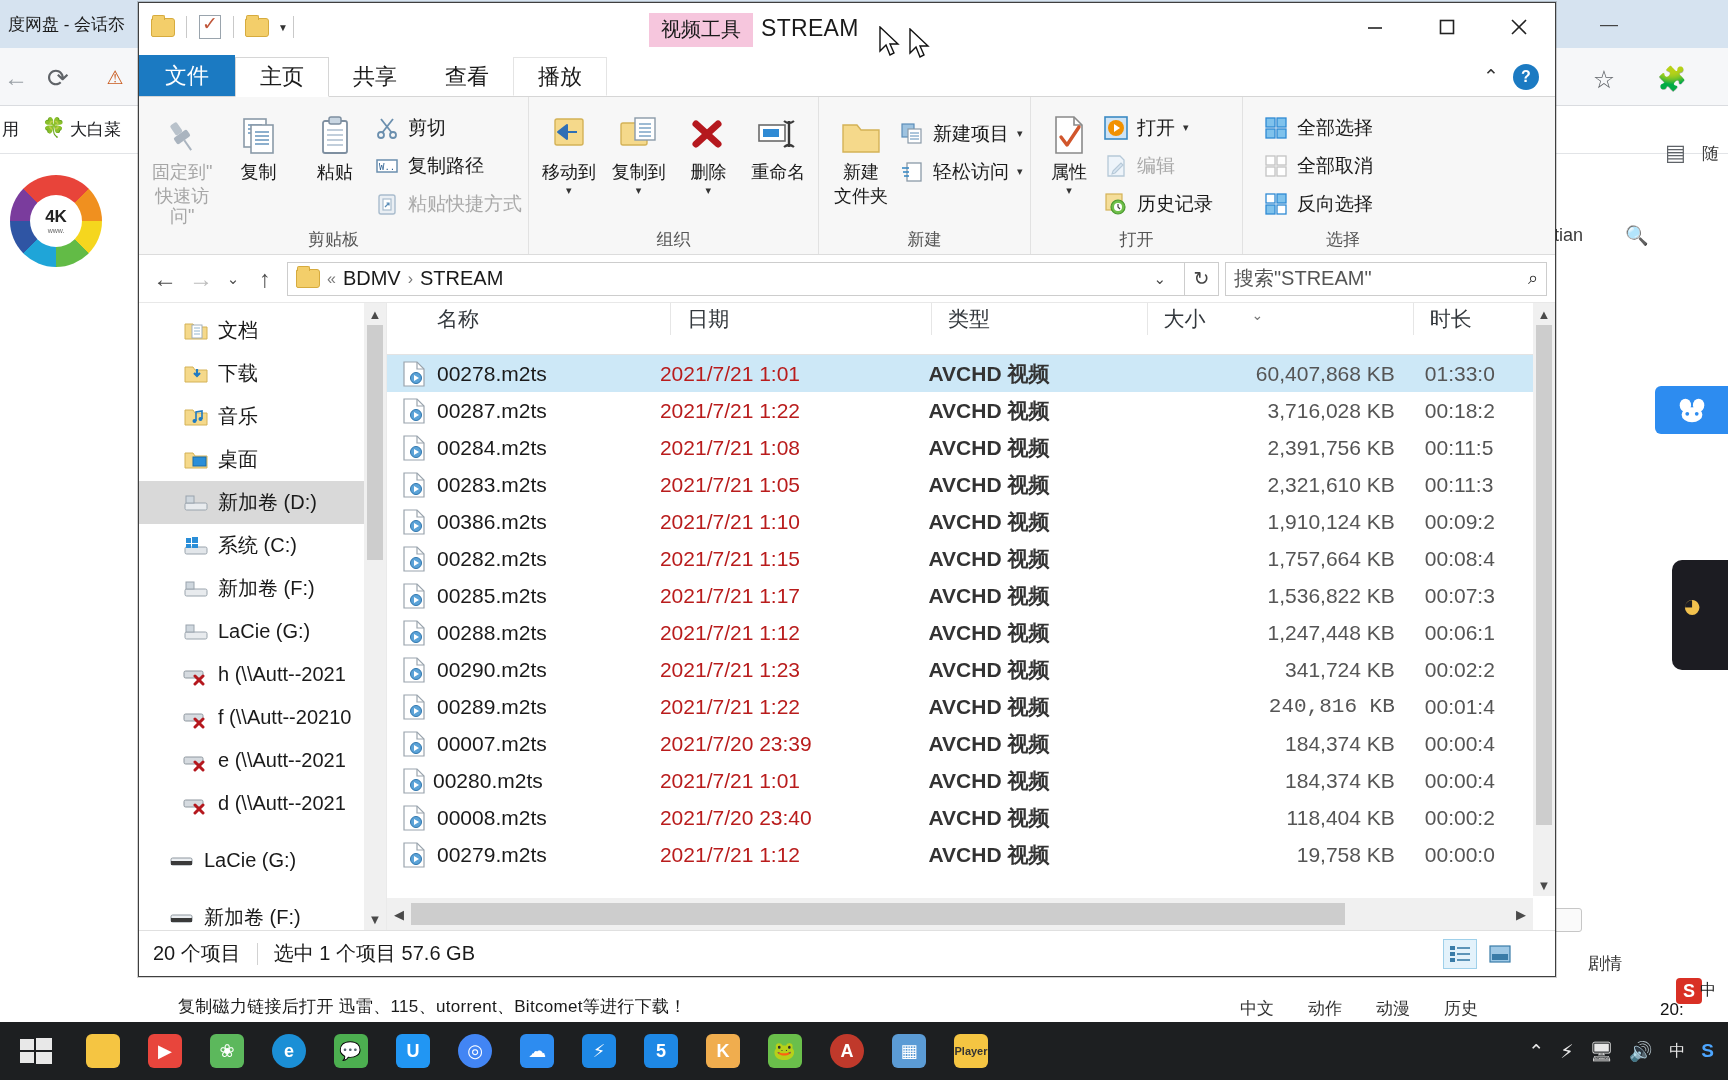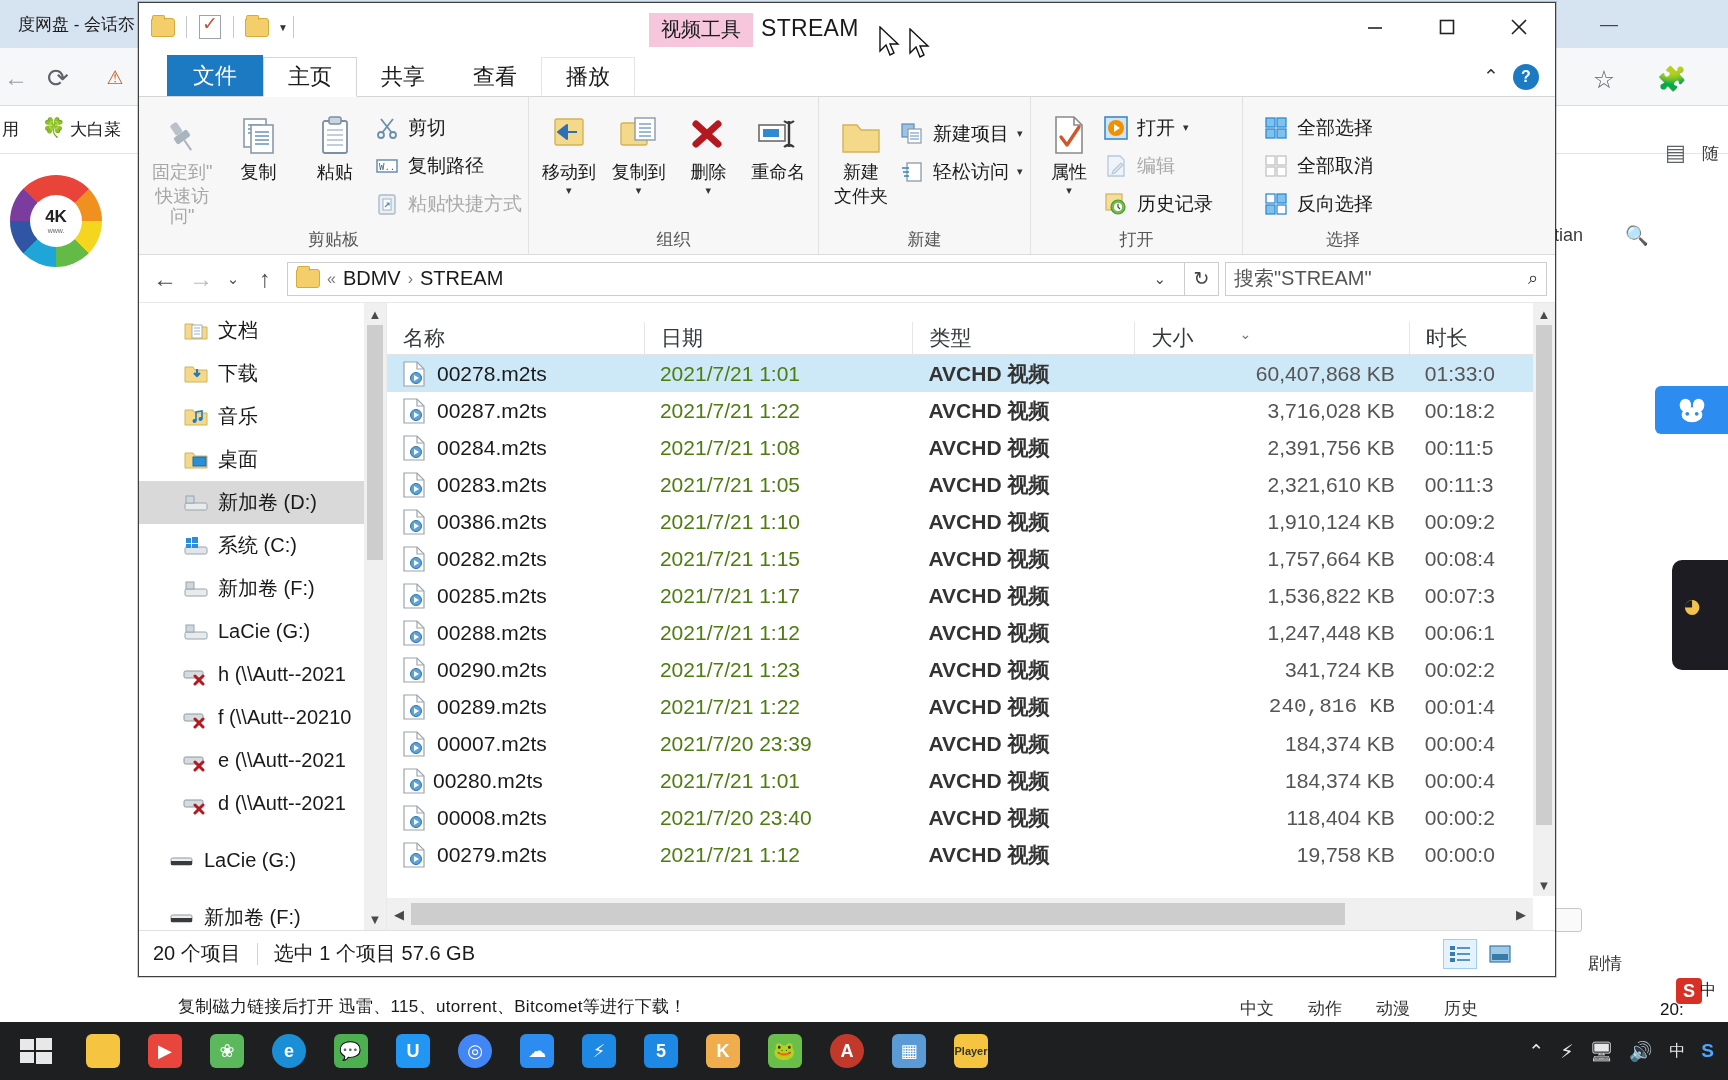--- a/index.html
+++ b/index.html
@@ -13,21 +13,21 @@
     -webkit-font-smoothing:antialiased;
   }
 
   
   .bg-browser { position:absolute; inset:0; background:#ffffff; }
   .bg-tabstrip {
     position:absolute; left:0; top:0; width:1728px; height:48px;
     background:#d6e3f0;
   }
   .bg-tab-title {
-    position:absolute; left:18px; top:8px; width:150px; height:34px;
+    position:absolute; left:8px; top:8px; width:150px; height:34px;
     font-size:17px; color:#1c1c1c; line-height:34px; white-space:nowrap; overflow:hidden;
   }
   .bg-toolbar {
     position:absolute; left:0; top:48px; width:1728px; height:58px;
     background:#f6f7f9; border-bottom:1px solid #dadce0;
   }
   .bg-bookmarks {
     position:absolute; left:0; top:106px; width:1728px; height:48px;
     background:#ffffff; border-bottom:1px solid #e2e4e7;
   }
@@ -171,21 +171,21 @@
   .wbtn svg { display:block; }
 
   
   .rtabs {
     height:40px; display:flex; align-items:stretch; position:relative;
     border-bottom:1px solid #d6d6d6; background:#fff; flex:0 0 auto;
   }
   .rtab {
     padding:0 24px; display:flex; align-items:center; font-size:22px; color:#1a1a1a;
   }
-  .rtab.file { background:#1b7ac2; color:#fff; font-size:22px; padding:0 26px; margin-top:-2px;margin-left:28px; }
+  .rtab.file { background:#1b7ac2; color:#fff; font-size:22px; padding:0 26px; margin-top:-2px; }
   .rtab.active { background:#fff; border:1px solid #d6d6d6; border-bottom-color:#fff;
      margin-bottom:-1px; position:relative; z-index:2; }
   .rtab.play { background:#fff; border:1px solid #e4e4e4; border-bottom-color:#fff;}
   .rt-right { margin-left:auto; display:flex; align-items:center; gap:14px; padding-right:16px; }
   .rt-caret { font-size:19px; color:#333; }
   .helpb { width:26px; height:26px; border-radius:50%; background:#1b7ac2; color:#fff;
      font-size:16px; display:flex; align-items:center; justify-content:center; font-weight:bold;}
 
   
   .ribbon {
@@ -255,34 +255,34 @@
   .navitem .ic { width:26px; height:22px; display:flex; align-items:center; justify-content:center; }
   .navscroll {
     position:absolute; right:0; top:0; width:22px; height:100%;
     background:#f0f0f0; display:flex; flex-direction:column; align-items:center;
   }
   .navscroll .arr { height:22px; font-size:13px; color:#4a4a4a; display:flex; align-items:center; }
   .navscroll .thumb { position:absolute; top:22px; width:16px; height:235px; background:#cdcdcd; }
 
   .listpane { flex:1; position:relative; background:#fff; min-width:0; display:flex; flex-direction:column; }
   .colhead {
-    height:52px; display:flex; align-items:flex-end; border-bottom:1px solid #e3e3e3;
-    font-size:21px; color:#33383d; position:relative; flex:0 0 auto;
+    height:52px; display:flex; align-items:flex-start; border-bottom:1px solid #e3e3e3;
+    font-size:21px; color:#33383d; position:relative; flex:0 0 auto;padding-left:34px;
   }
   .ch { padding-left:16px; border-left:1px solid #e6e6e6; height:32px; display:flex; align-items:center; }
   .ch:first-child { border-left:none; }
   .ch-caret { position:absolute; top:4px; font-size:14px; color:#777; }
 
   .rows { flex:1; overflow:hidden; }
   .row {
     height:37px; display:flex; align-items:center; font-size:21px; color:#1a1a1a;
   }
   .row.sel { background:#cde8f7; }
   .c-name { display:flex; align-items:center; gap:12px; padding-left:16px; }
-  .c-date { color:#4d7c0f; }
+  .c-date { color:#b91c1c; }
   .c-type { color:#333;font-weight:bold; }
   .c-size { color:#555; text-align:right; padding-right:14px; }
   .c-dur  { color:#555; padding-left:16px; overflow:hidden; white-space:nowrap; }
   .fileic { width:22px; height:26px; position:relative; flex:0 0 auto; }
 
   .vscroll {
     position:absolute; right:0; top:0; width:22px; bottom:34px; background:#f0f0f0;
     display:flex; flex-direction:column; align-items:center; justify-content:space-between;
   }
   .vscroll .arr { height:22px; font-size:13px; color:#4a4a4a; display:flex; align-items:center; }

